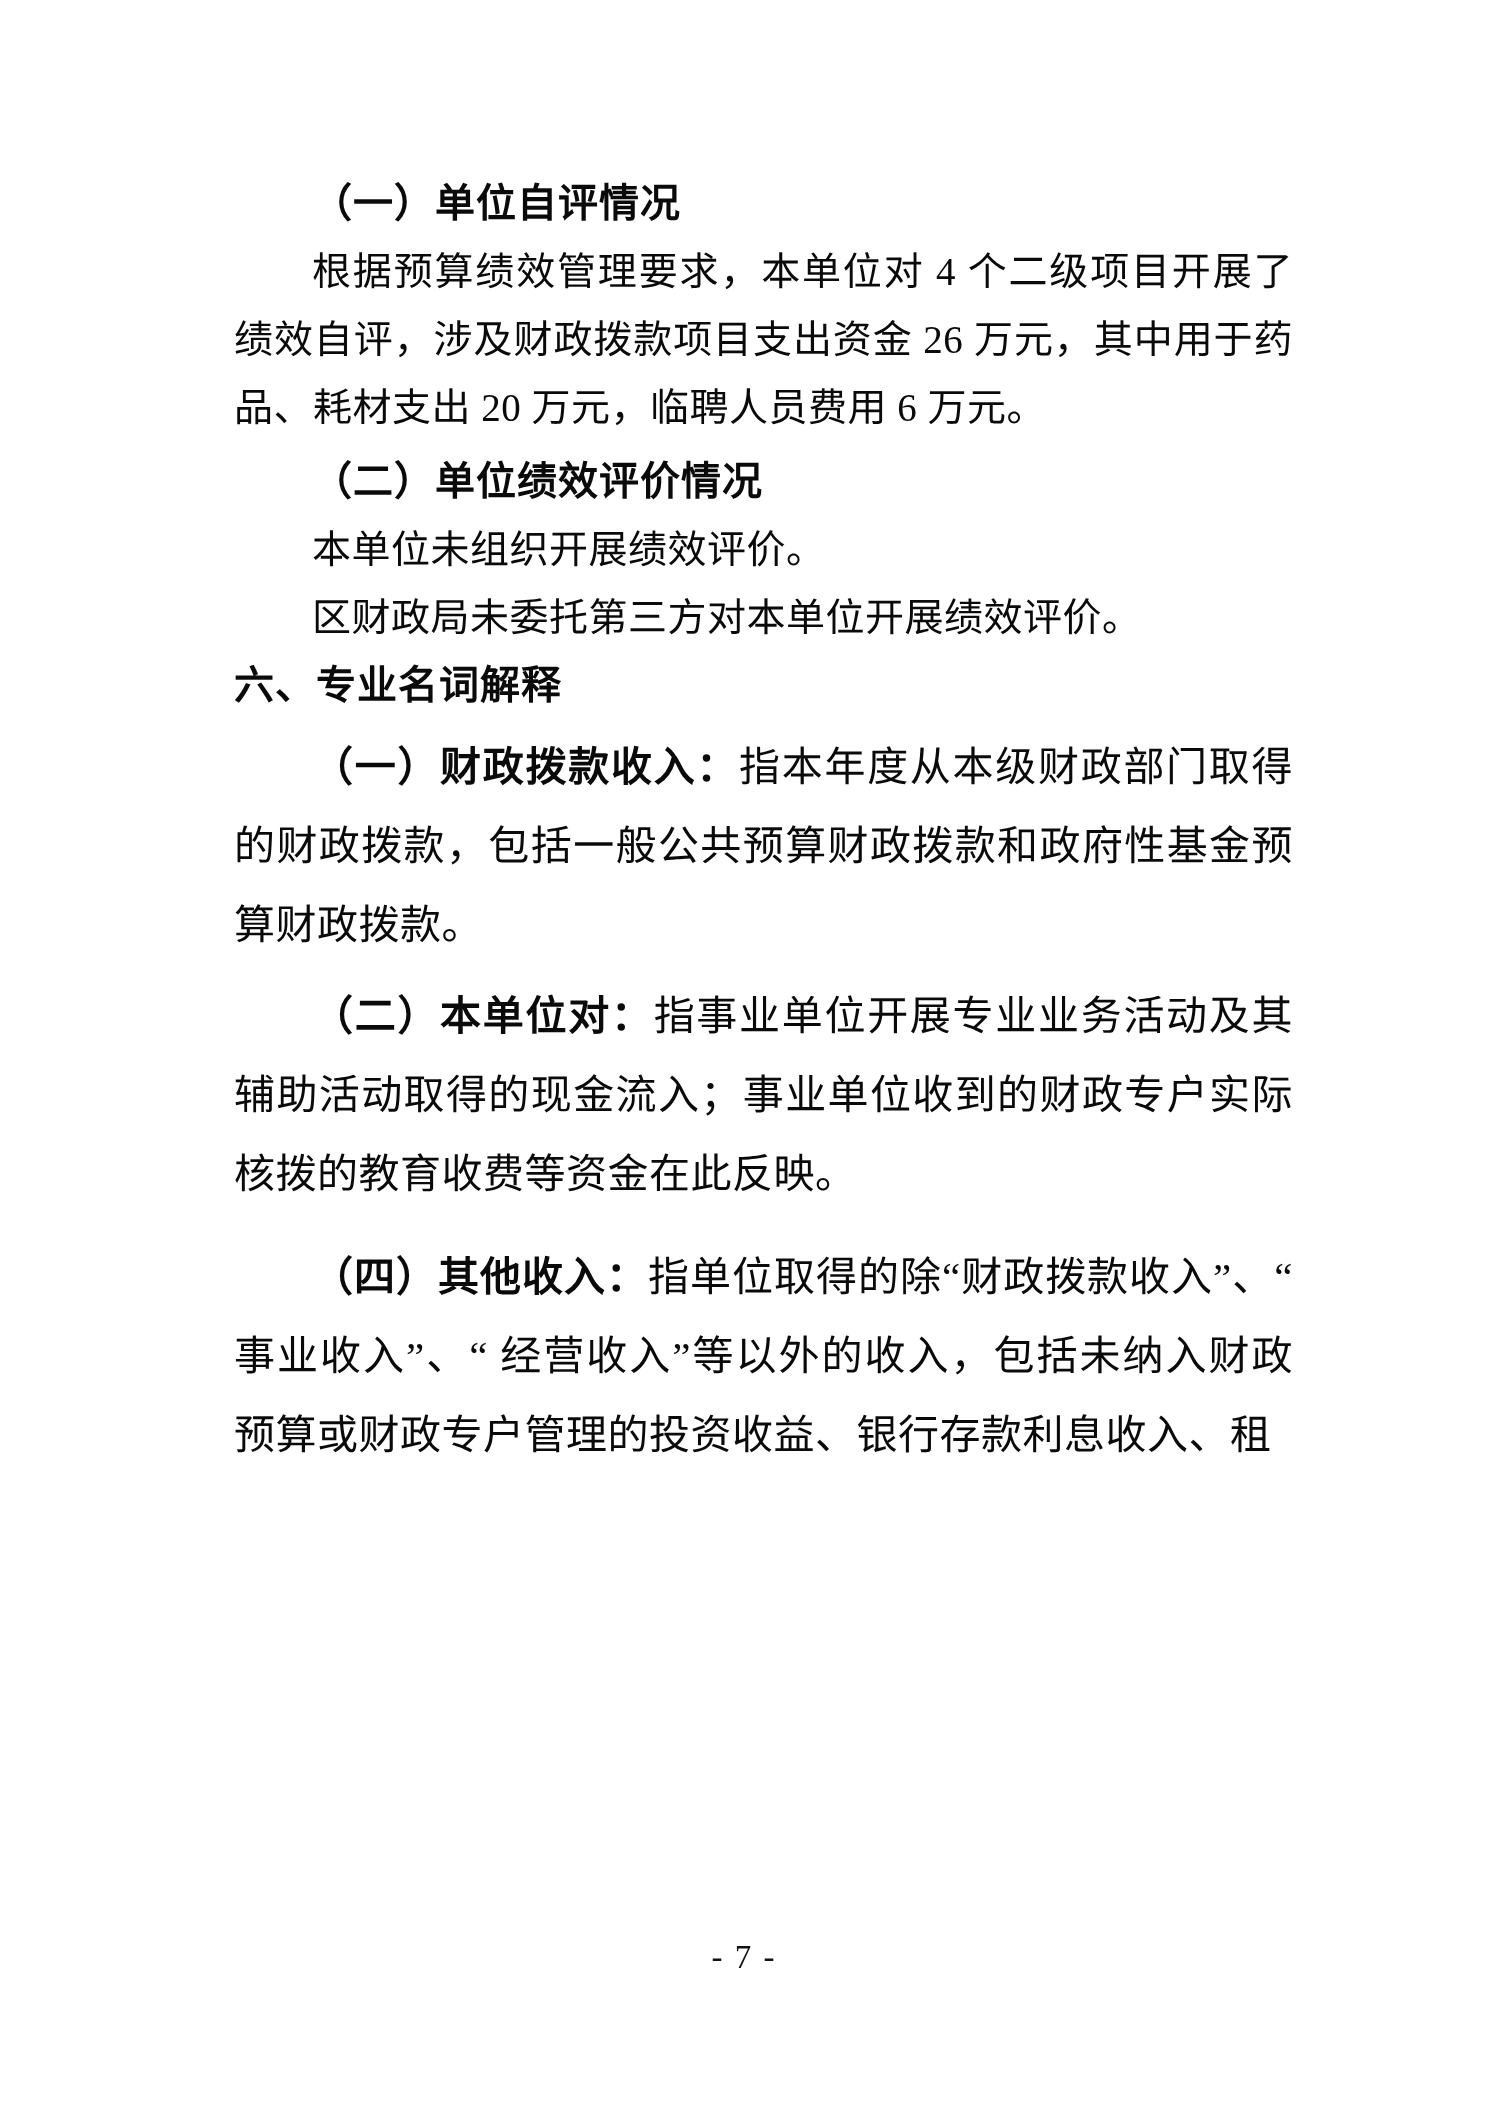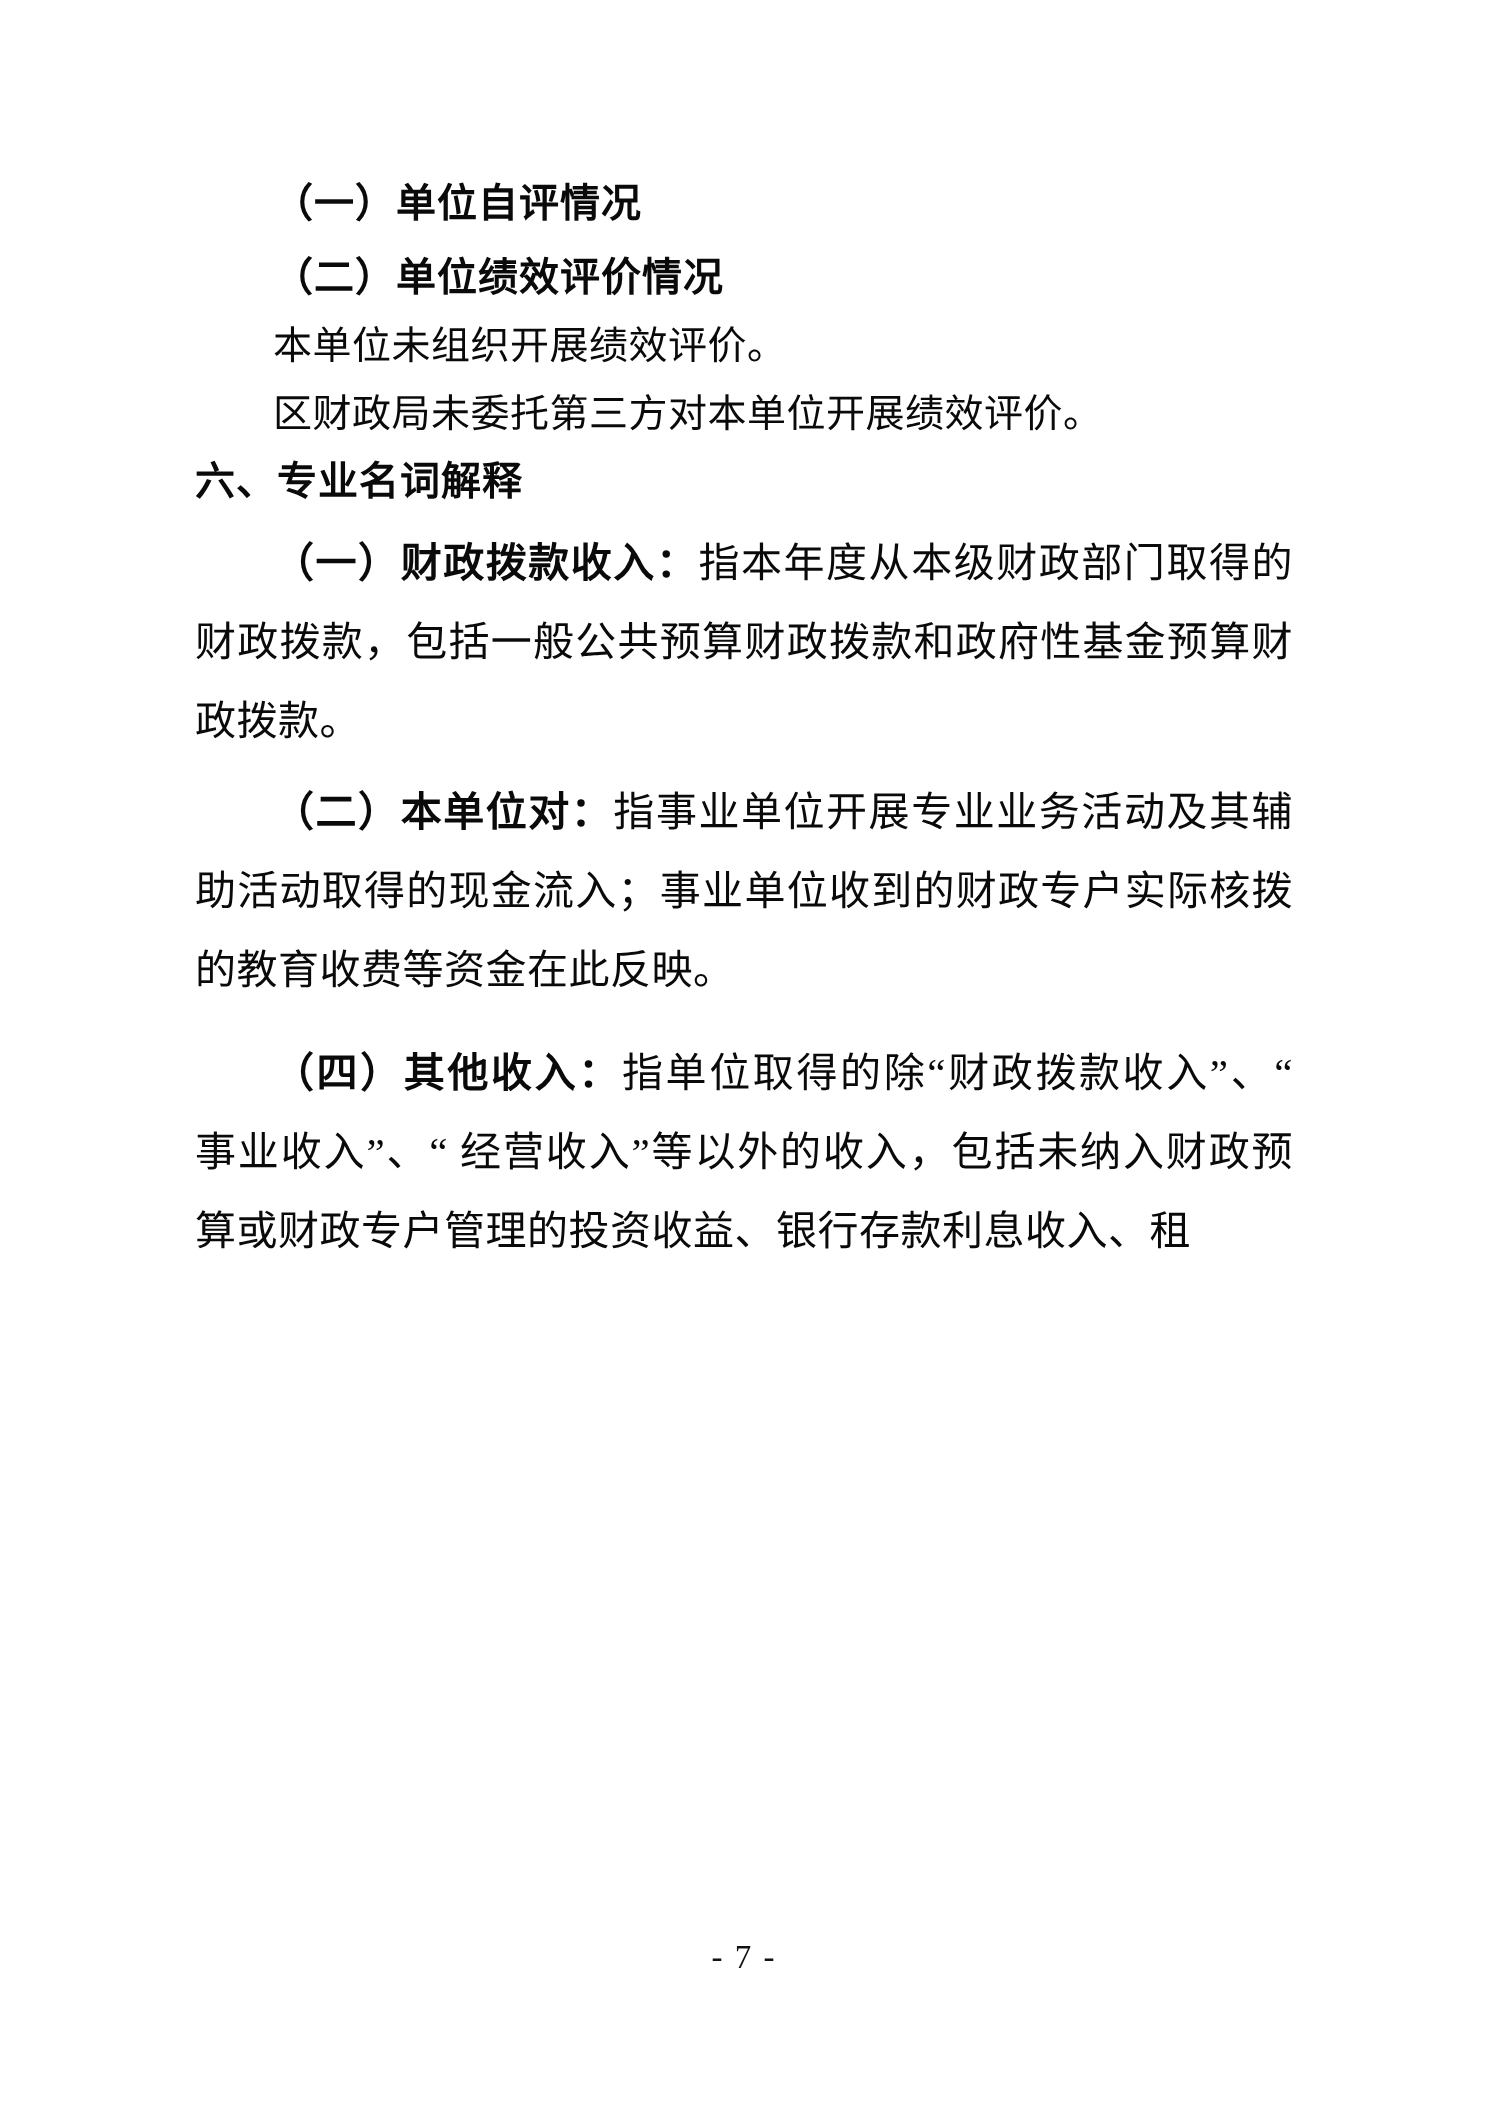--- a/index.html
+++ b/index.html
@@ -16,20 +16,21 @@
     padding: 170px 195px 0 195px;
     font-family: "Liberation Serif", "DejaVu Serif", serif;
     color: #0a0a0a;
     overflow: hidden;
   }
   .doc-body {
     font-size: 39px;
     line-height: 68px;
     letter-spacing: 0.5px;
     text-align: justify;
+    margin-left: 39px;
   }
   .heading-1 {
     font-weight: bold;
     font-size: 40px;
     line-height: 68px;
     margin: 0 0 2px 0;
     letter-spacing: 1px;
   }
   .heading-2 {
     font-weight: bold;
@@ -68,20 +69,21 @@
     letter-spacing: 2px;
   }
 </style>
 </head>
 <body>
 
 <div class="page">
   <div class="doc-body">
 
     <h2 class="heading-2">（一）单位自评情况</h2>
+    <p class="para">根据预算绩效管理要求，本单位对 4 个二级项目开展了绩效自评，涉及财政拨款项目支出资金 26 万元，其中用于药品、耗材支出 20 万元，临聘人员费用 6 万元。</p>
 
     <div class="spacer-sm"></div>
 
     <h2 class="heading-2">（二）单位绩效评价情况</h2>
     <p class="para">本单位未组织开展绩效评价。</p>
 
     <p class="para">区财政局未委托第三方对本单位开展绩效评价。</p>
 
     <h1 class="heading-1">六、专业名词解释</h1>
 

